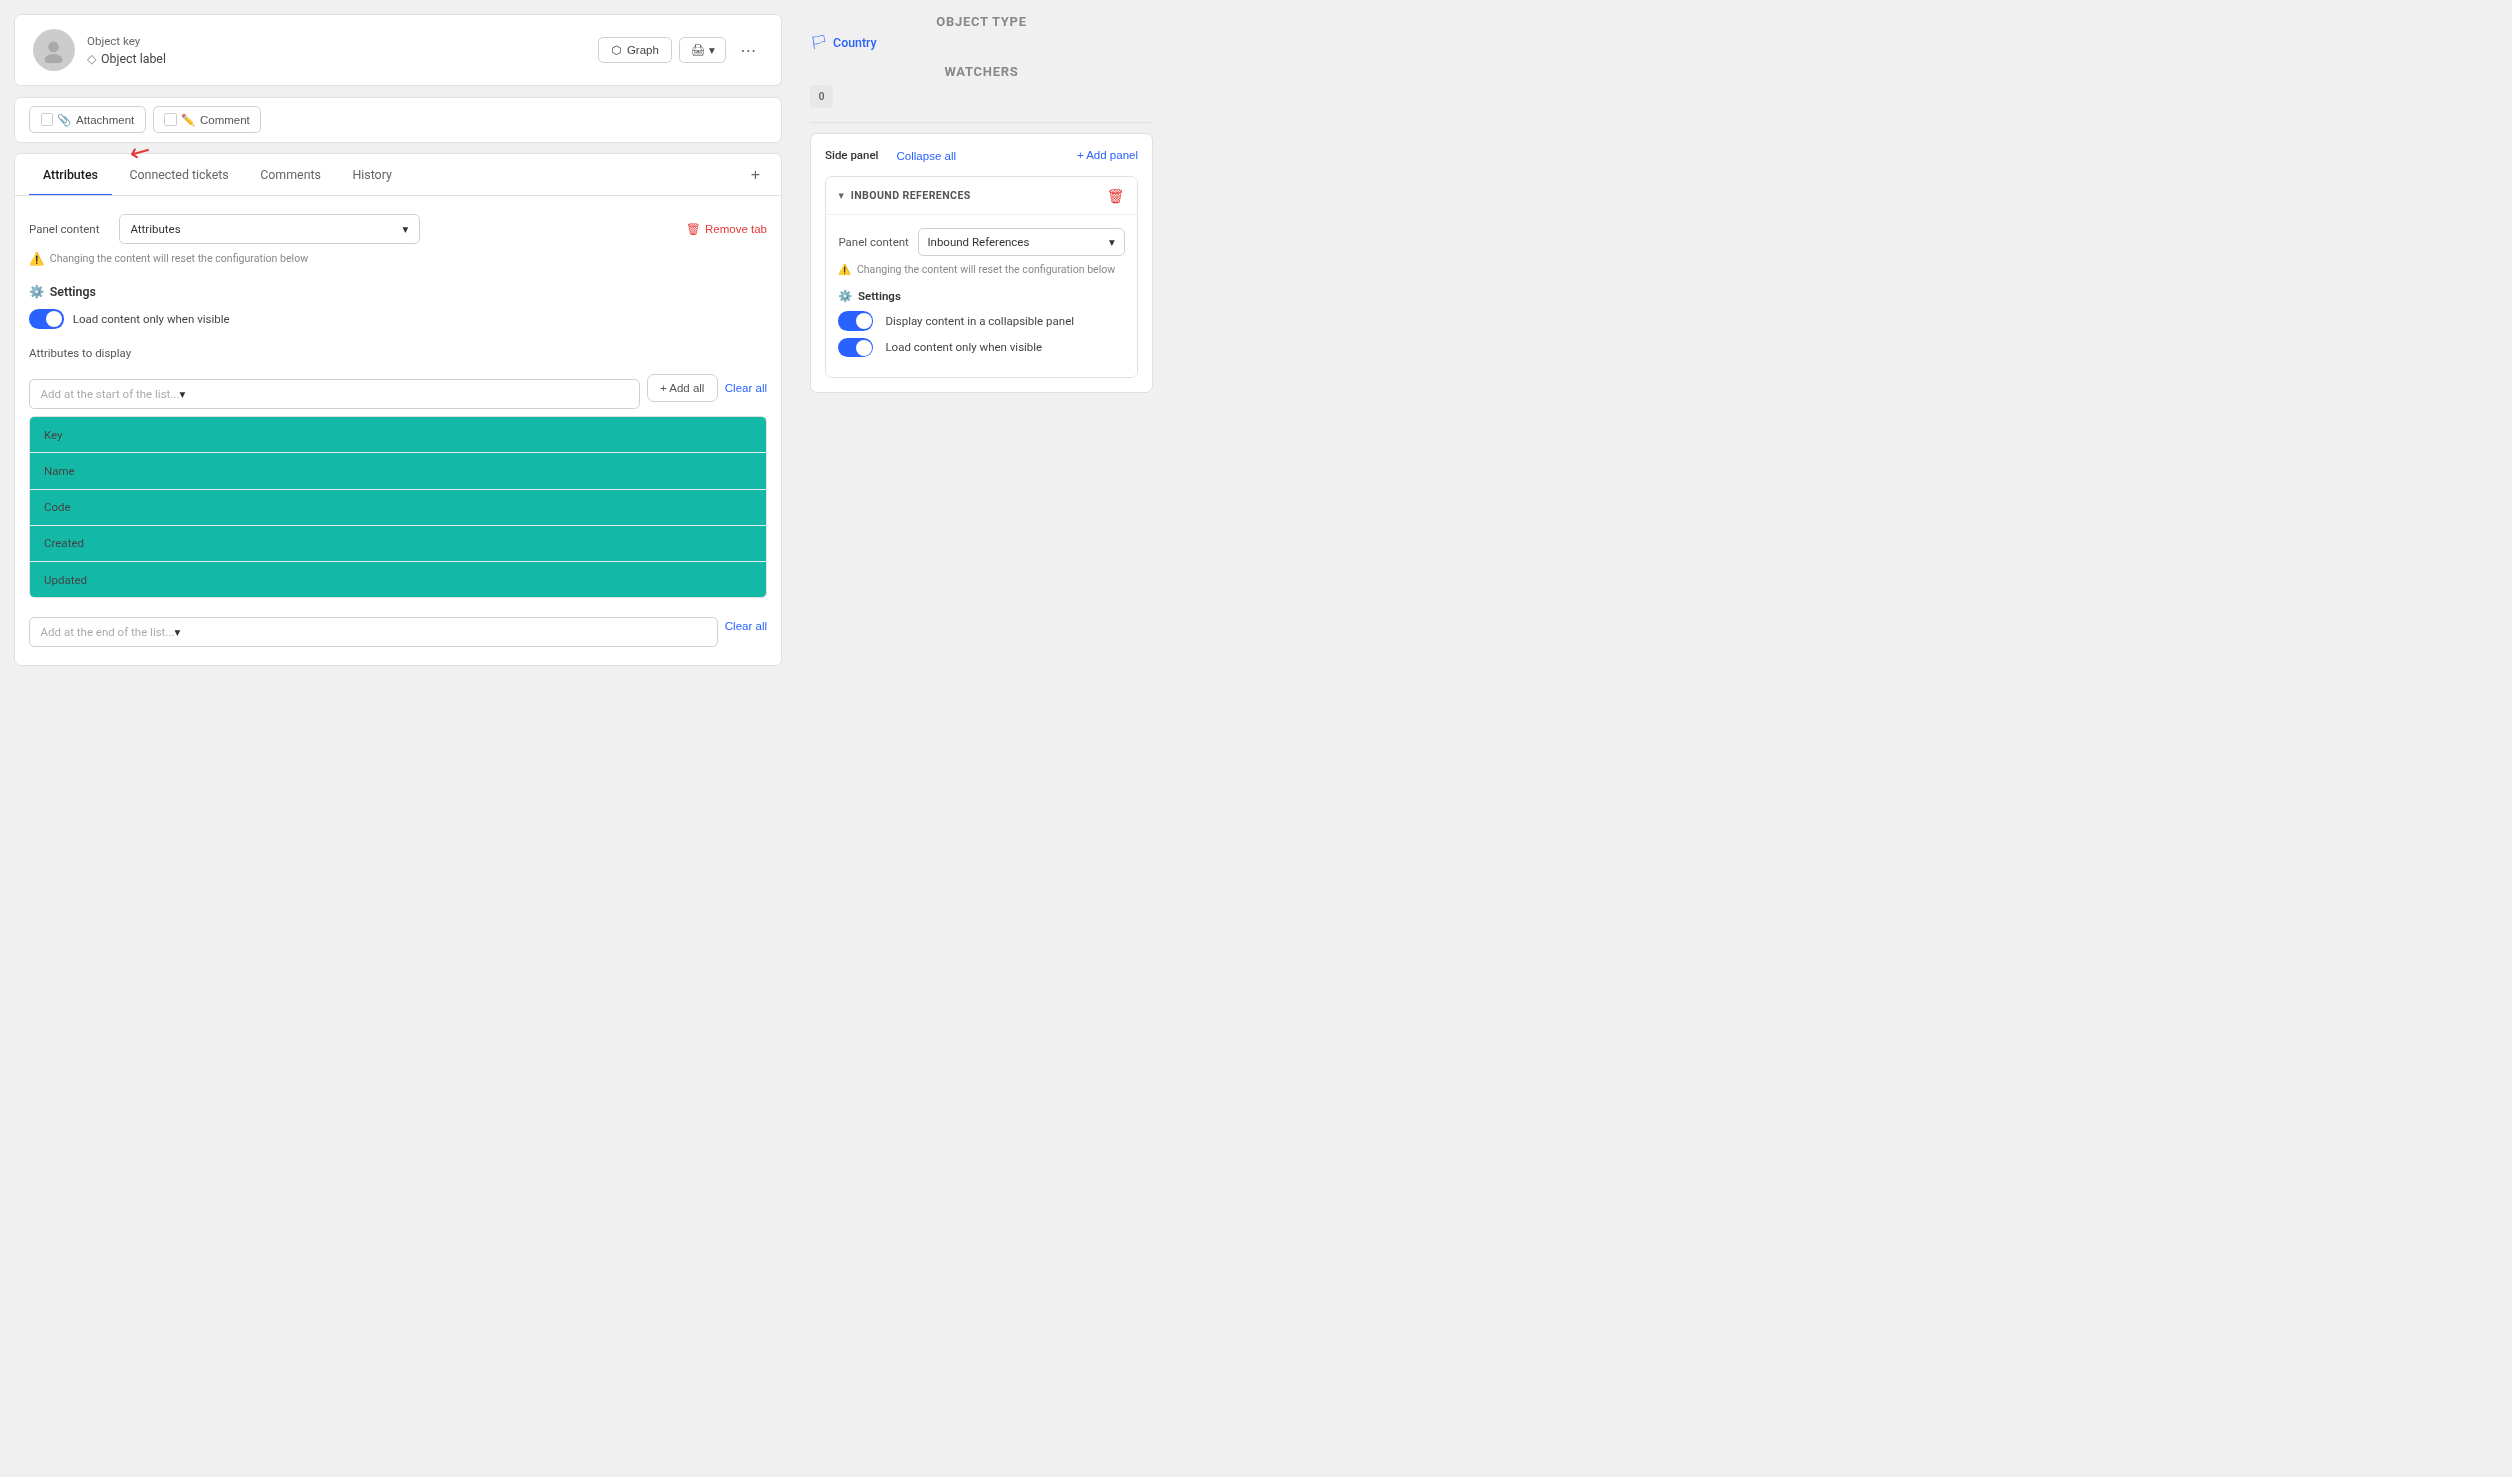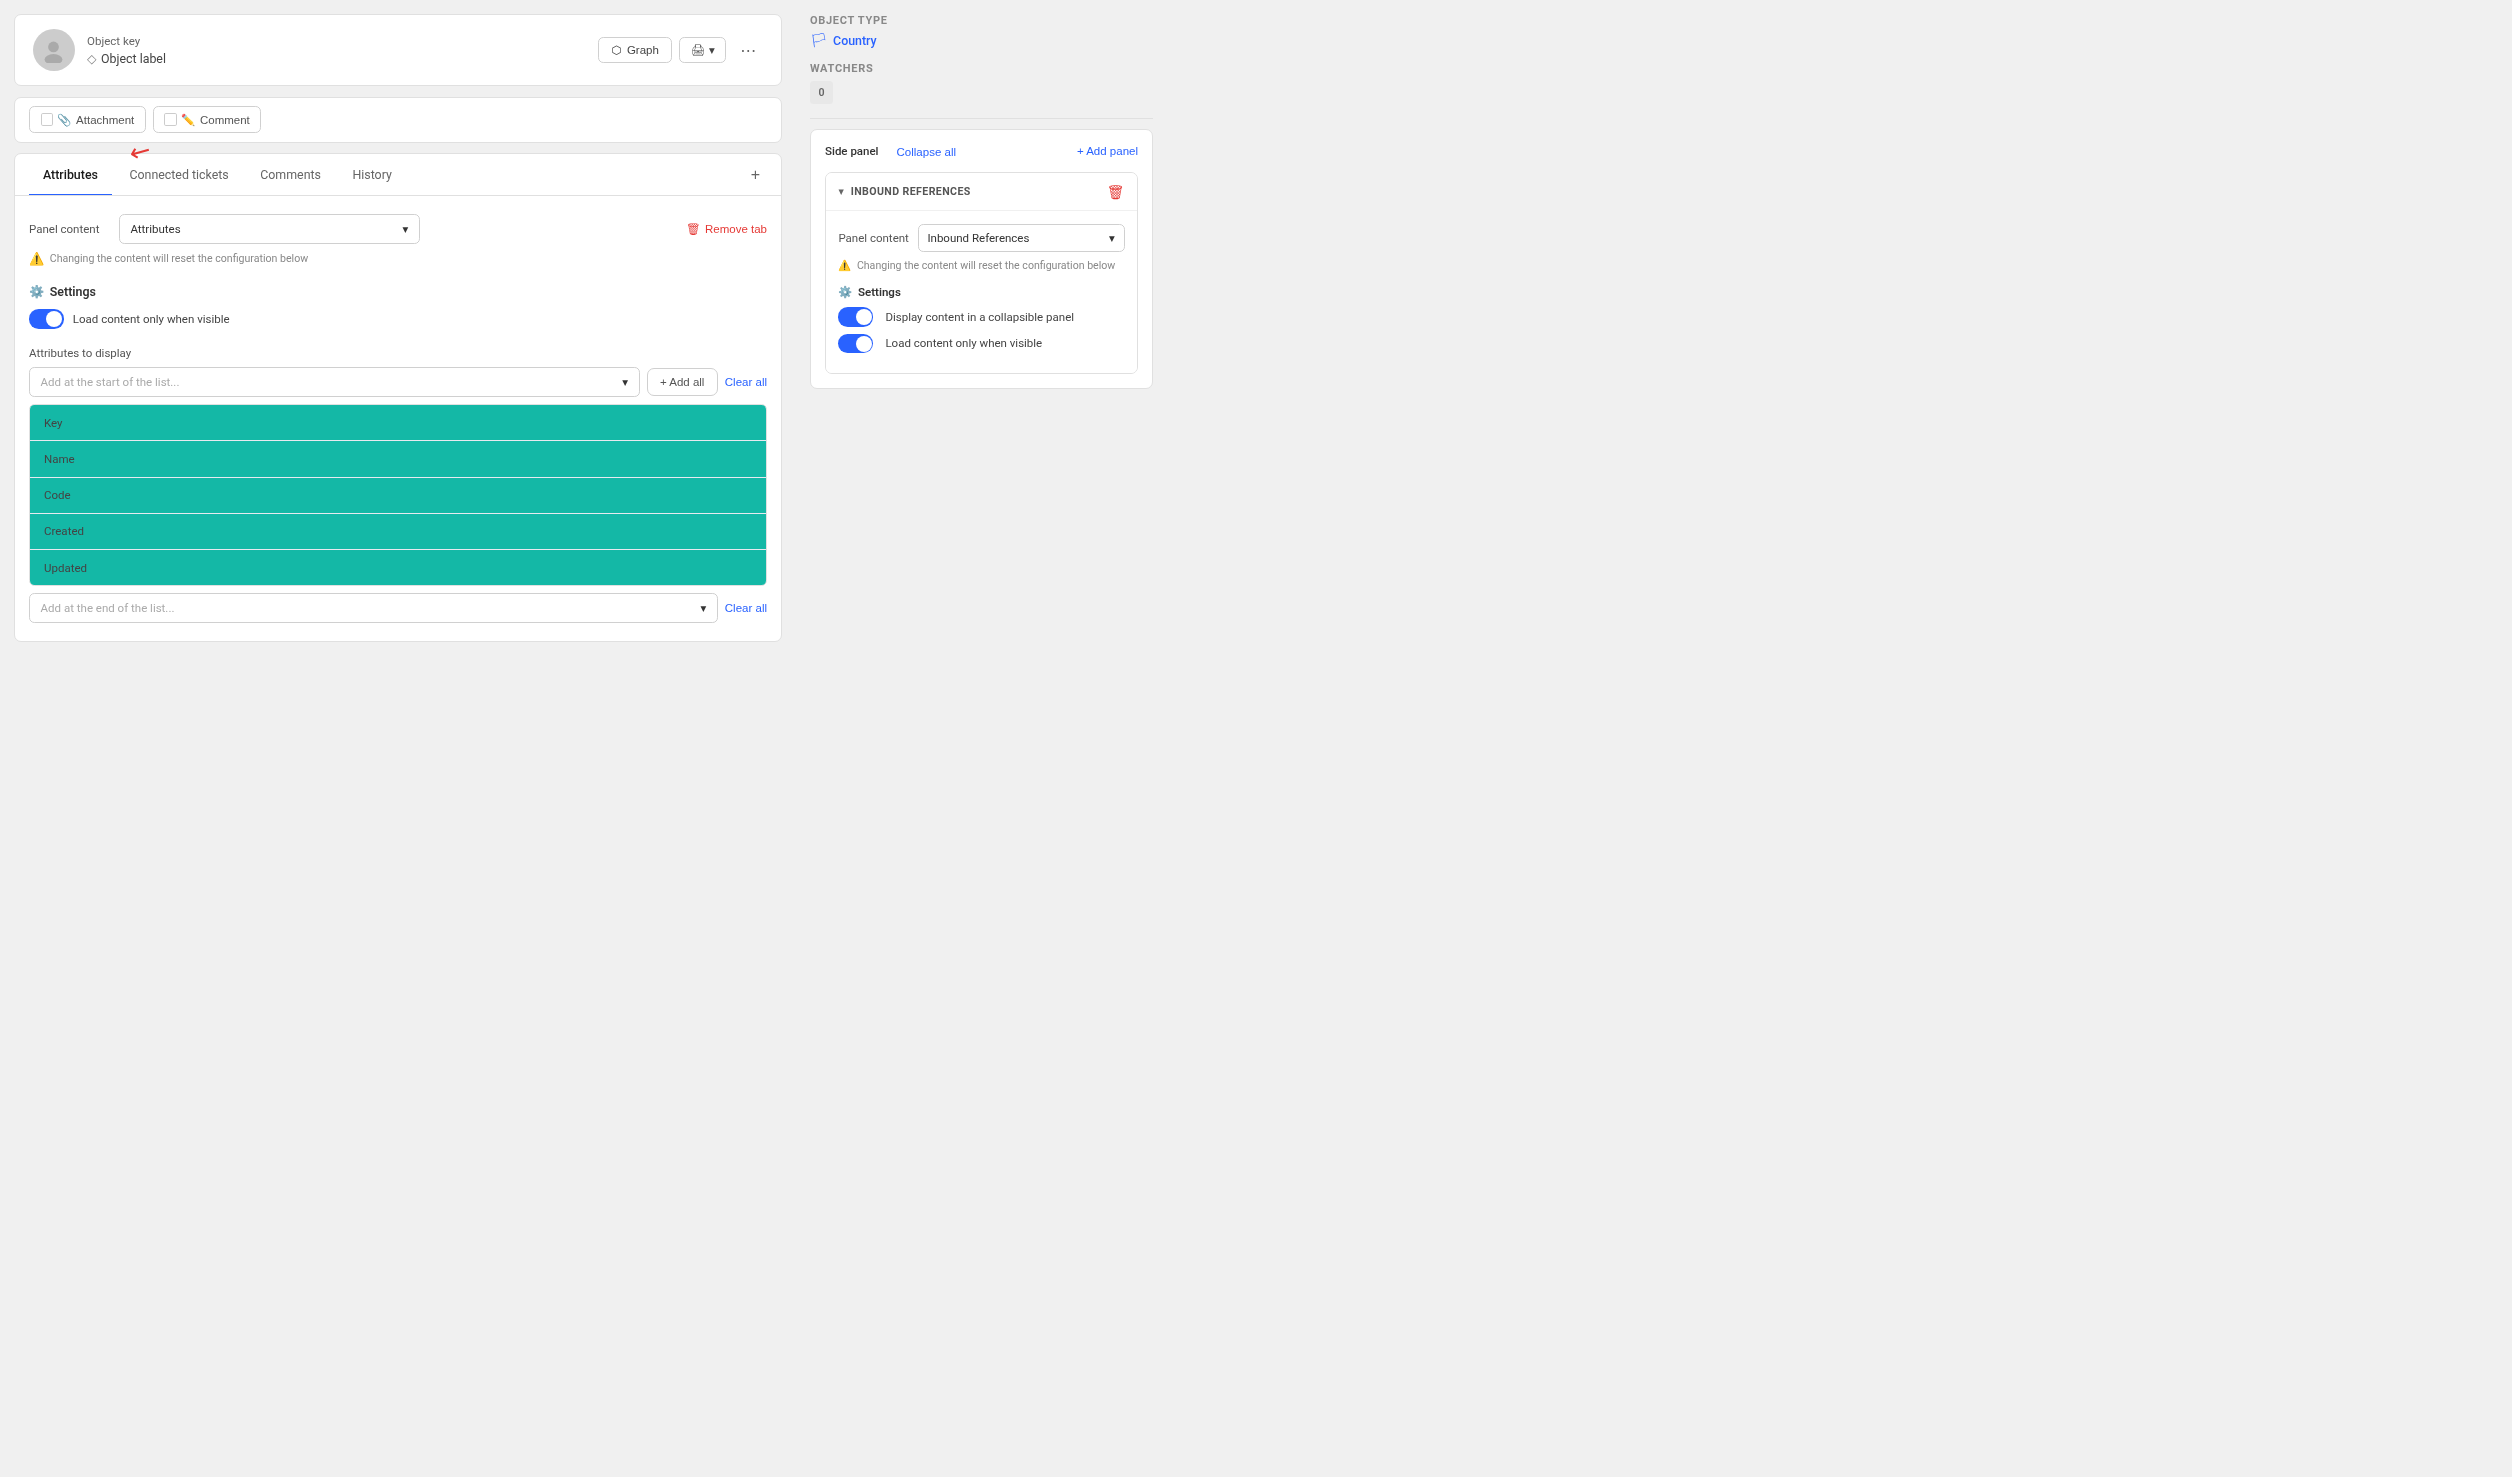--- a/index.html
+++ b/index.html
@@ -319,22 +319,23 @@
 
     .attr-search {
       flex: 1;
       border: 0.9px solid #d0d0d0;
       border-radius: 5.3px;
       padding: 7px 10.6px;
       font-size: 11.5px;
       background: #fff;
       display: flex;
       align-items: center;
-      justify-content: space-between;
-      cursor: pointer;
+      justify-content: flex-start;
+      cursor: pointer;
+      margin-top: 12px;
     }
 
     .attr-search-placeholder {
       color: #aaa;
     }
 
     .btn-add-all {
       border: 0.9px solid #d0d0d0;
       border-radius: 7px;
       padding: 7px 12.4px;
@@ -382,26 +383,27 @@
       gap: 7px;
       margin-top: 7px;
     }
 
     
     .right-panel-section {
       margin-bottom: 14px;
     }
 
     .rp-label {
-      font-size: 11px;
+      font-size: 13px;
       font-weight: 700;
       color: #888;
       letter-spacing: 0.7px;
       text-transform: uppercase;
       margin-bottom: 5.3px;
+      text-align: center;
     }
 
     .rp-value {
       display: flex;
       align-items: center;
       gap: 5.3px;
       font-size: 12.4px;
       color: #2962ff;
       font-weight: 500;
       cursor: pointer;

